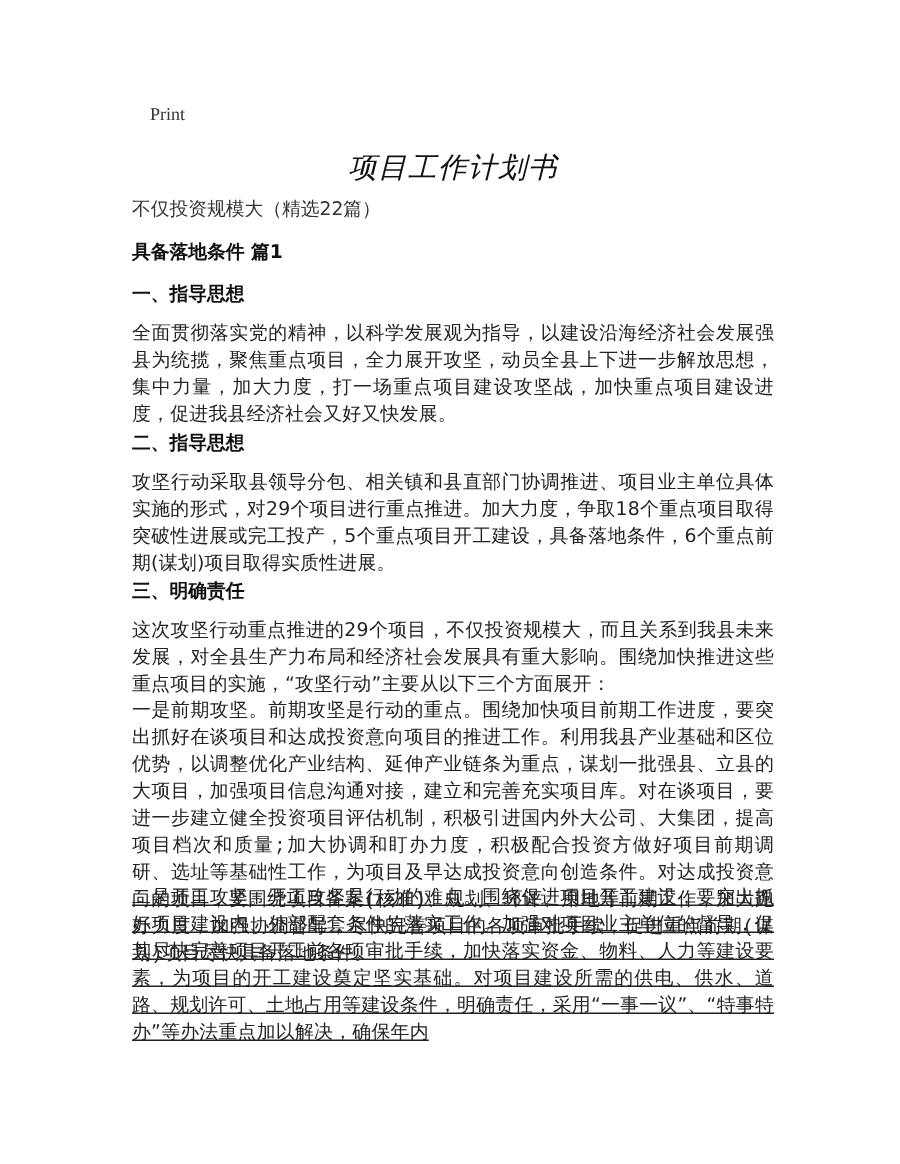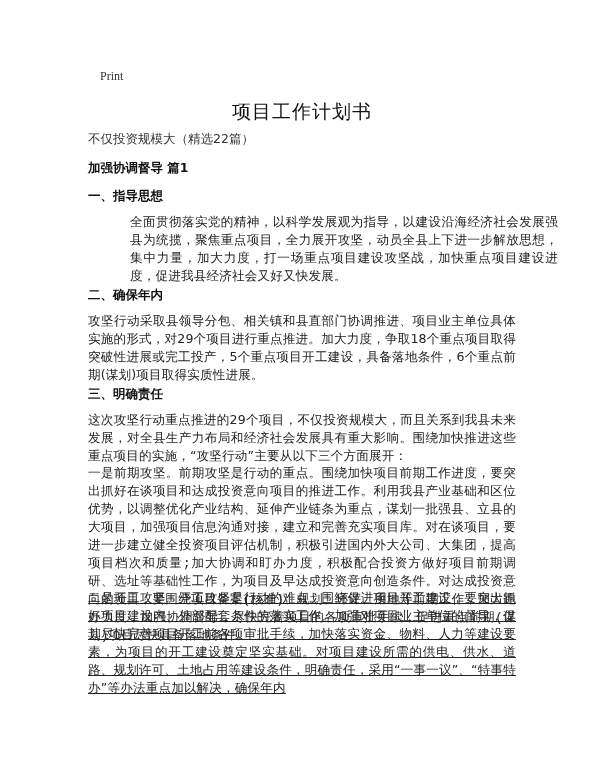--- a/index.html
+++ b/index.html
@@ -2,39 +2,39 @@
 <html><head>
   <meta charset="utf-8">
   <style>
     html, body { margin: 0; padding: 0; background: #ffffff; }
     body { width: 600px; height: 776px; overflow: hidden; position: relative;
       font-family: "DejaVu Sans", "Liberation Sans", sans-serif; color: #1a1a1a; }
     .page { position: absolute; left: 88px; top: 0; width: 428px; }
     .print { position: absolute; top: 69px; left: 12px; font-family: "Liberation Serif", "DejaVu Serif", serif;
       font-size: 12px; color: #333; }
     .title { position: absolute; top: 99px; left: 0; width: 428px; text-align: center;
-      font-size: 19px; color: #111; letter-spacing: 1px; }
+      font-size: 19px; color: #111; letter-spacing: 1px; font-style: italic; }
     .subtitle { position: absolute; top: 131px; left: 0; font-size: 12.5px; color: #333; }
     .h-part { position: absolute; top: 160px; left: 0; font-size: 12.5px; font-weight: bold; color: #111; }
     .h-sec { position: absolute; left: 0; font-size: 12.5px; font-weight: bold; color: #111; }
     .para { position: absolute; left: 0; width: 428px; font-size: 12.6px; line-height: 18px;
       color: #222; text-align: justify; letter-spacing: 0.15px; }
   </style>
 </head>
 <body>
 
 <div class="page">
   <div class="print">Print</div>
   <div class="title">项目工作计划书</div>
   <div class="subtitle">不仅投资规模大（精选22篇）</div>
-  <div class="h-part">加强协调督导 篇1</div>
+  <div class="h-part">具备落地条件 篇1</div>
 
   <div class="h-sec" style="top:188px;text-align:center;">一、指导思想</div>
-  <div class="para" style="top:213px;margin-left:42px;">全面贯彻落实党的精神，以科学发展观为指导，以建设沿海经济社会发展强县为统揽，聚焦重点项目，全力展开攻坚，动员全县上下进一步解放思想，集中力量，加大力度，打一场重点项目建设攻坚战，加快重点项目建设进度，促进我县经济社会又好又快发展。</div>
+  <div class="para" style="top:213px;">全面贯彻落实党的精神，以科学发展观为指导，以建设沿海经济社会发展强县为统揽，聚焦重点项目，全力展开攻坚，动员全县上下进一步解放思想，集中力量，加大力度，打一场重点项目建设攻坚战，加快重点项目建设进度，促进我县经济社会又好又快发展。</div>
 
-  <div class="h-sec" style="top:287px;">二、确保年内</div>
+  <div class="h-sec" style="top:287px;">二、指导思想</div>
   <div class="para" style="top:312px;">攻坚行动采取县领导分包、相关镇和县直部门协调推进、项目业主单位具体实施的形式，对29个项目进行重点推进。加大力度，争取18个重点项目取得突破性进展或完工投产，5个重点项目开工建设，具备落地条件，6个重点前期(谋划)项目取得实质性进展。</div>
 
   <div class="h-sec" style="top:386px;">三、明确责任</div>
   <div class="para" style="top:411px;">这次攻坚行动重点推进的29个项目，不仅投资规模大，而且关系到我县未来发展，对全县生产力布局和经济社会发展具有重大影响。围绕加快推进这些重点项目的实施，“攻坚行动”主要从以下三个方面展开：</div>
   <div class="para" style="top:465px;font-family:Liberation Mono, monospace;">一是前期攻坚。前期攻坚是行动的重点。围绕加快项目前期工作进度，要突出抓好在谈项目和达成投资意向项目的推进工作。利用我县产业基础和区位优势，以调整优化产业结构、延伸产业链条为重点，谋划一批强县、立县的大项目，加强项目信息沟通对接，建立和完善充实项目库。对在谈项目，要进一步建立健全投资项目评估机制，积极引进国内外大公司、大集团，提高项目档次和质量;加大协调和盯办力度，积极配合投资方做好项目前期调研、选址等基础性工作，为项目及早达成投资意向创造条件。对达成投资意向的项目，要围绕项目备案(核准)、规划、环评、用地等前期工作，加大跑办力度，加强协调督导，尽快完善项目的各项审批手续，促进重点前期(谋划)项目尽快具备落地条件。</div>
   <div class="para" style="top:589px;text-decoration:underline;">二是开工攻坚。开工攻坚是行动的难点。围绕促进项目开工建设，要突出抓好项目建设内、外部配套条件的落实工作。加强对项目业主单位的督导，促其尽快完善项目开工前各项审批手续，加快落实资金、物料、人力等建设要素，为项目的开工建设奠定坚实基础。对项目建设所需的供电、供水、道路、规划许可、土地占用等建设条件，明确责任，采用“一事一议”、“特事特办”等办法重点加以解决，确保年内</div>
 </div>
 
 </body></html>

